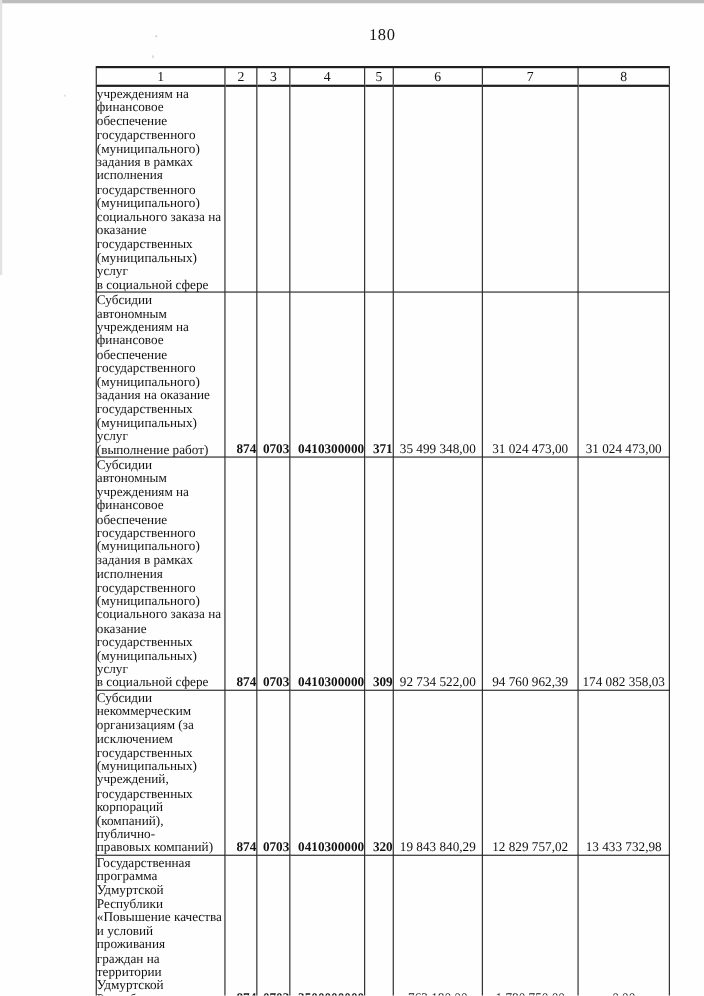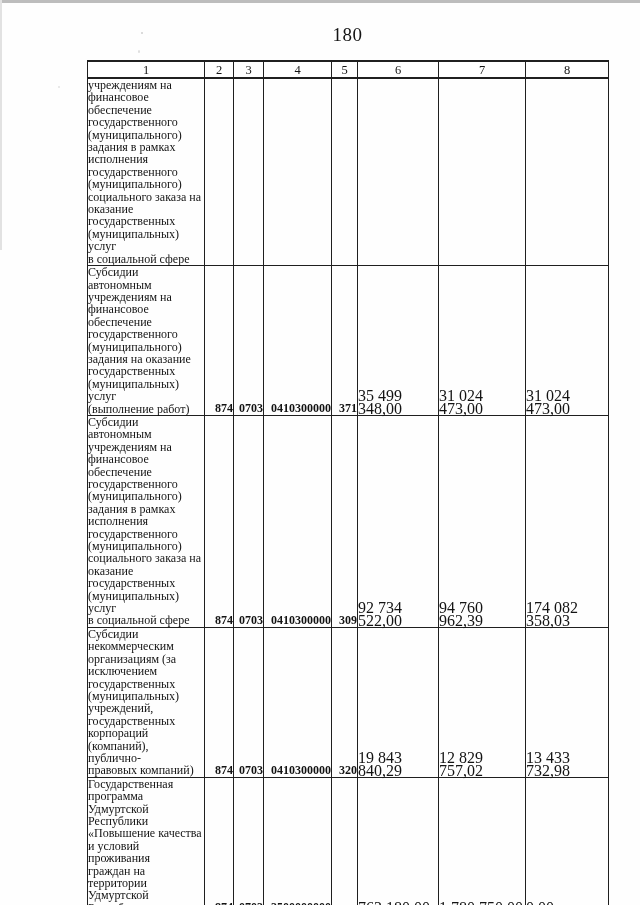--- a/index.html
+++ b/index.html
@@ -20,21 +20,21 @@
     position: absolute; left: 0; top: 0; width: 2px; height: 250px;
     background: #e2e2e2;
   }
   .speck { position: absolute; background: #cfcfcf; border-radius: 50%; }
   .speck1 { left: 141px; top: 32px; width: 2px; height: 2px; }
   .speck2 { left: 138px; top: 50px; width: 2px; height: 3px; opacity: .7; }
   .speck3 { left: 58px; top: 86px; width: 2px; height: 2px; opacity: .6; }
 
   .page-number {
     position: absolute; left: 87px; top: 24px; width: 521px;
-    text-align: center; font-size: 19px; letter-spacing: .5px;
+    text-align: center; font-size: 15px; letter-spacing: .5px;
   }
 
   table.budget {
     position: absolute; left: 87px; top: 60px; width: 521px;
     border-collapse: collapse; table-layout: fixed;
     font-size: 12px; color: #131313;
   }
   table.budget, table.budget th, table.budget td {
     border: 1px solid #1f1f1f;
   }
@@ -50,21 +50,21 @@
     white-space: pre-line;
     line-height: 12.4px; font-size: 12px;
     padding: 2px 1px 2px 3px;
   }
   td.c-code {
     text-align: right; line-height: 13px; font-size: 12px;
     padding: 0 1px 2px 1px;
     font-weight: bold;
   }
   td.c-money {
-    text-align: left; line-height: 13px; font-size: 16px;
+    text-align: center; line-height: 13px; font-size: 12px;
     padding: 0 2px 2px 0;
   }
 </style>
 </head>
 <body>
 
 <div class="scan-edge-top"></div>
 <div class="scan-edge-left"></div>
 <div class="speck speck1"></div>
 <div class="speck speck2"></div>

